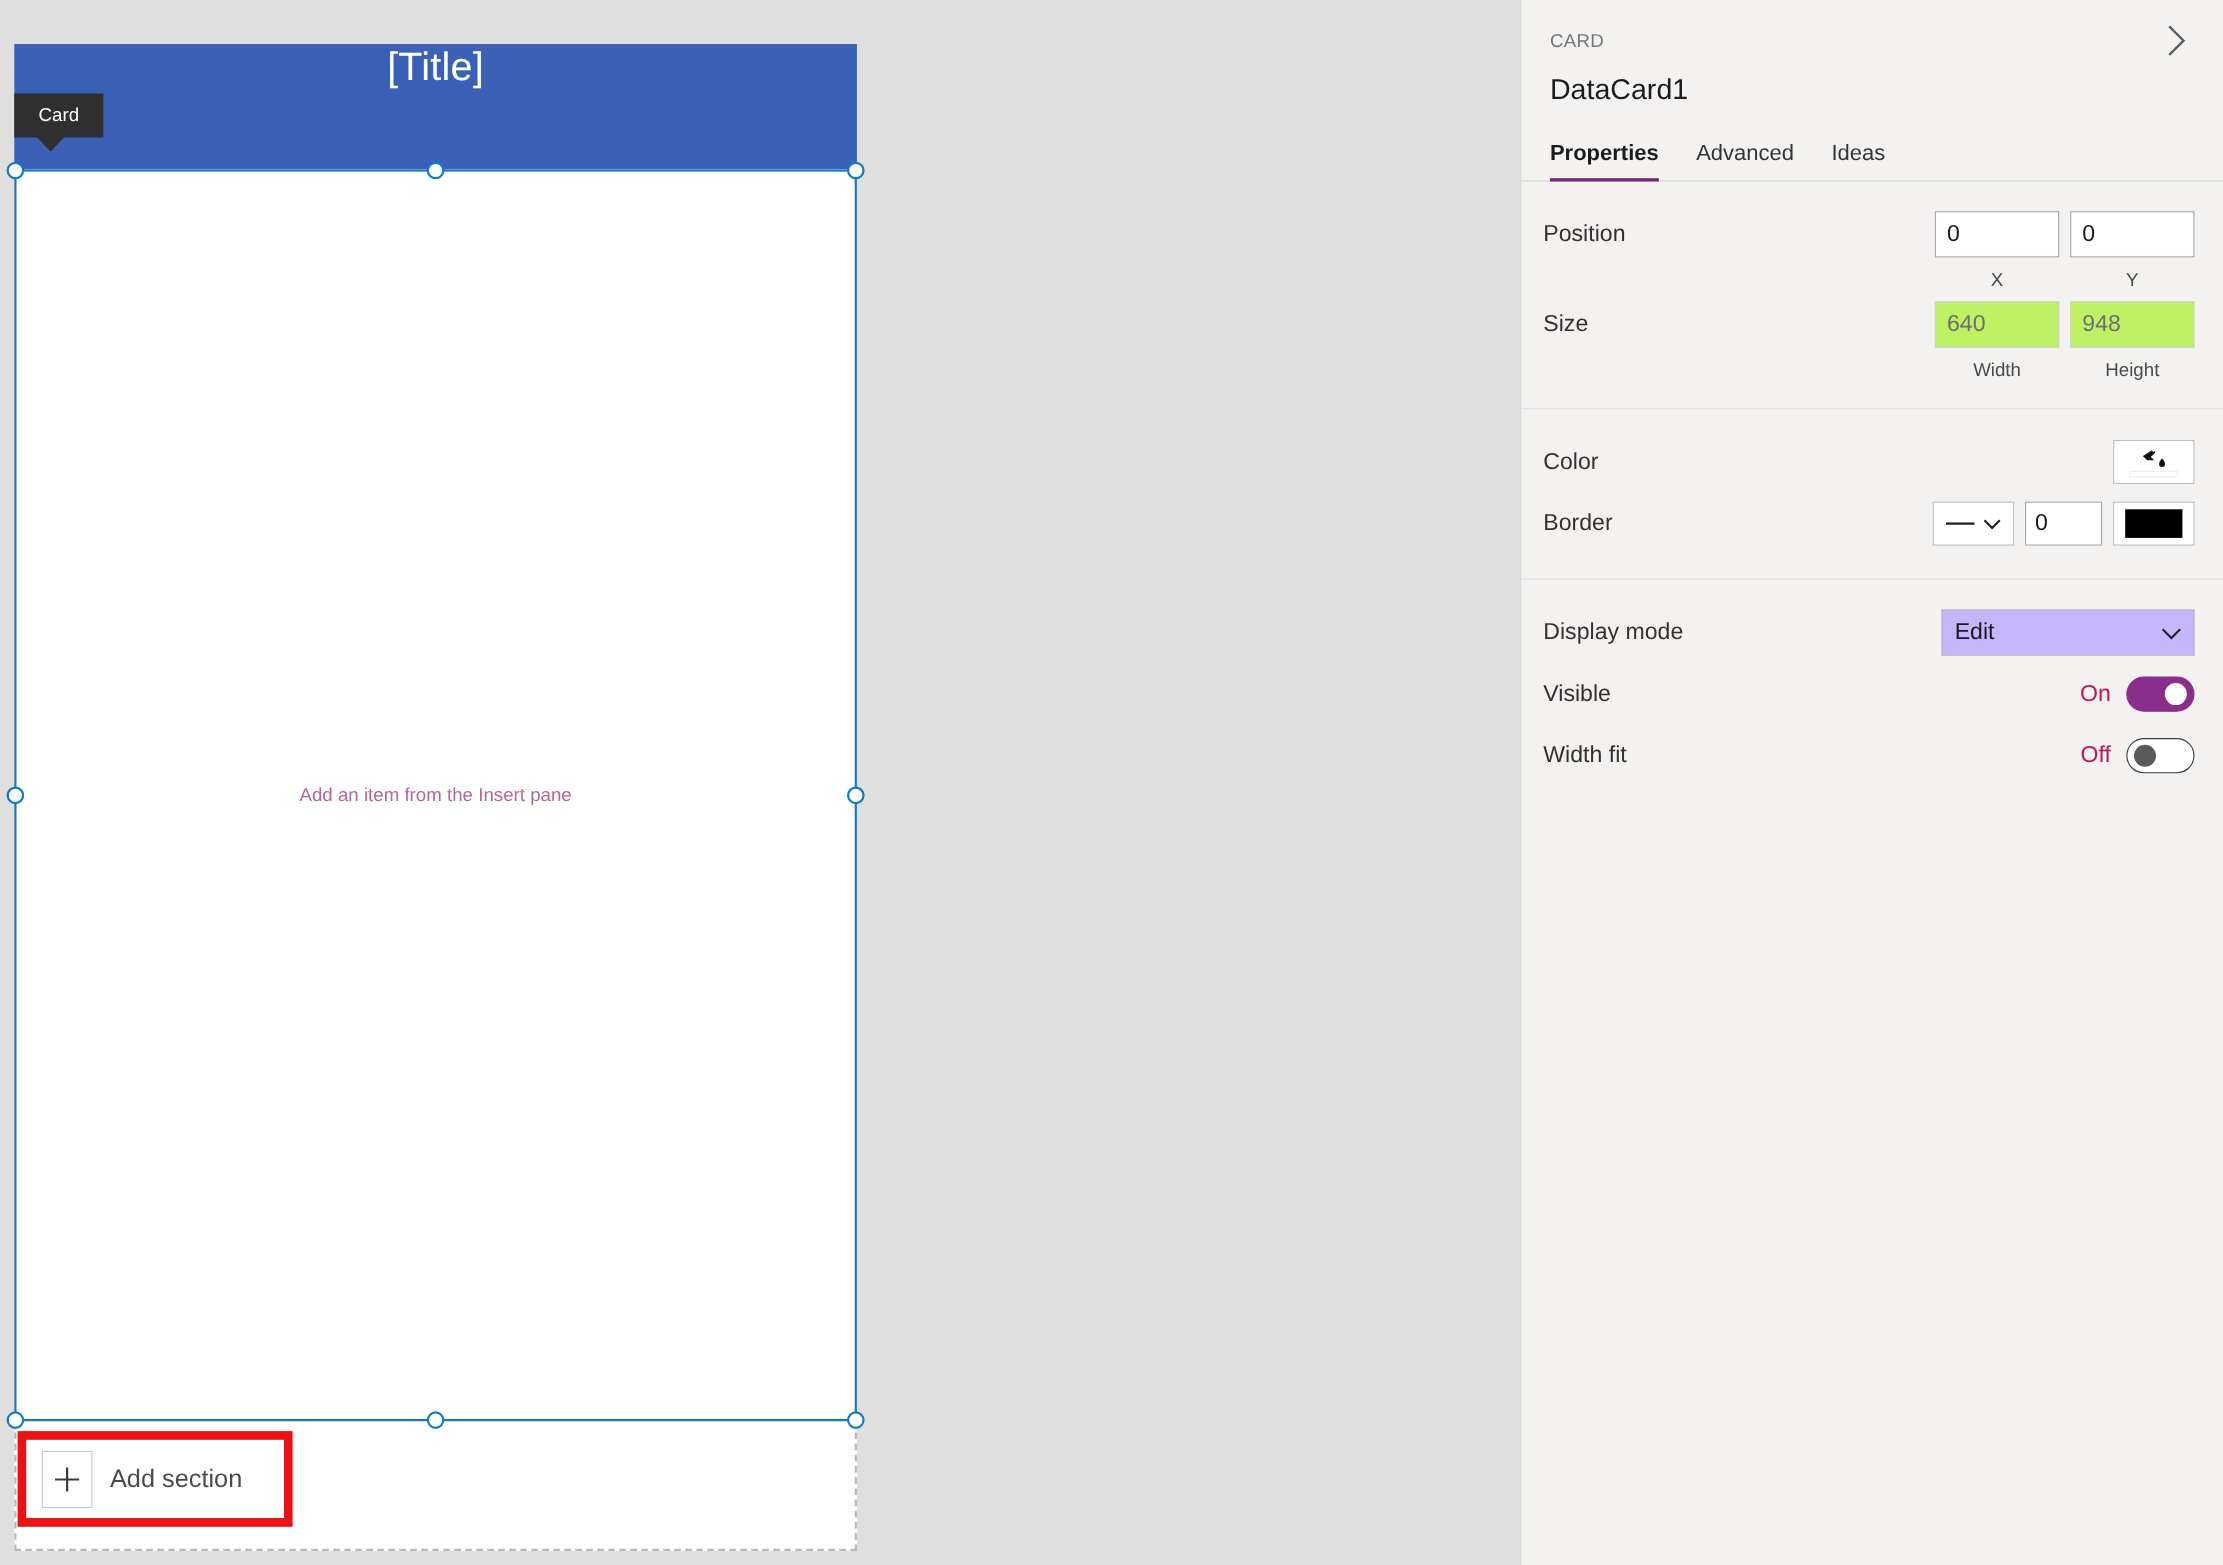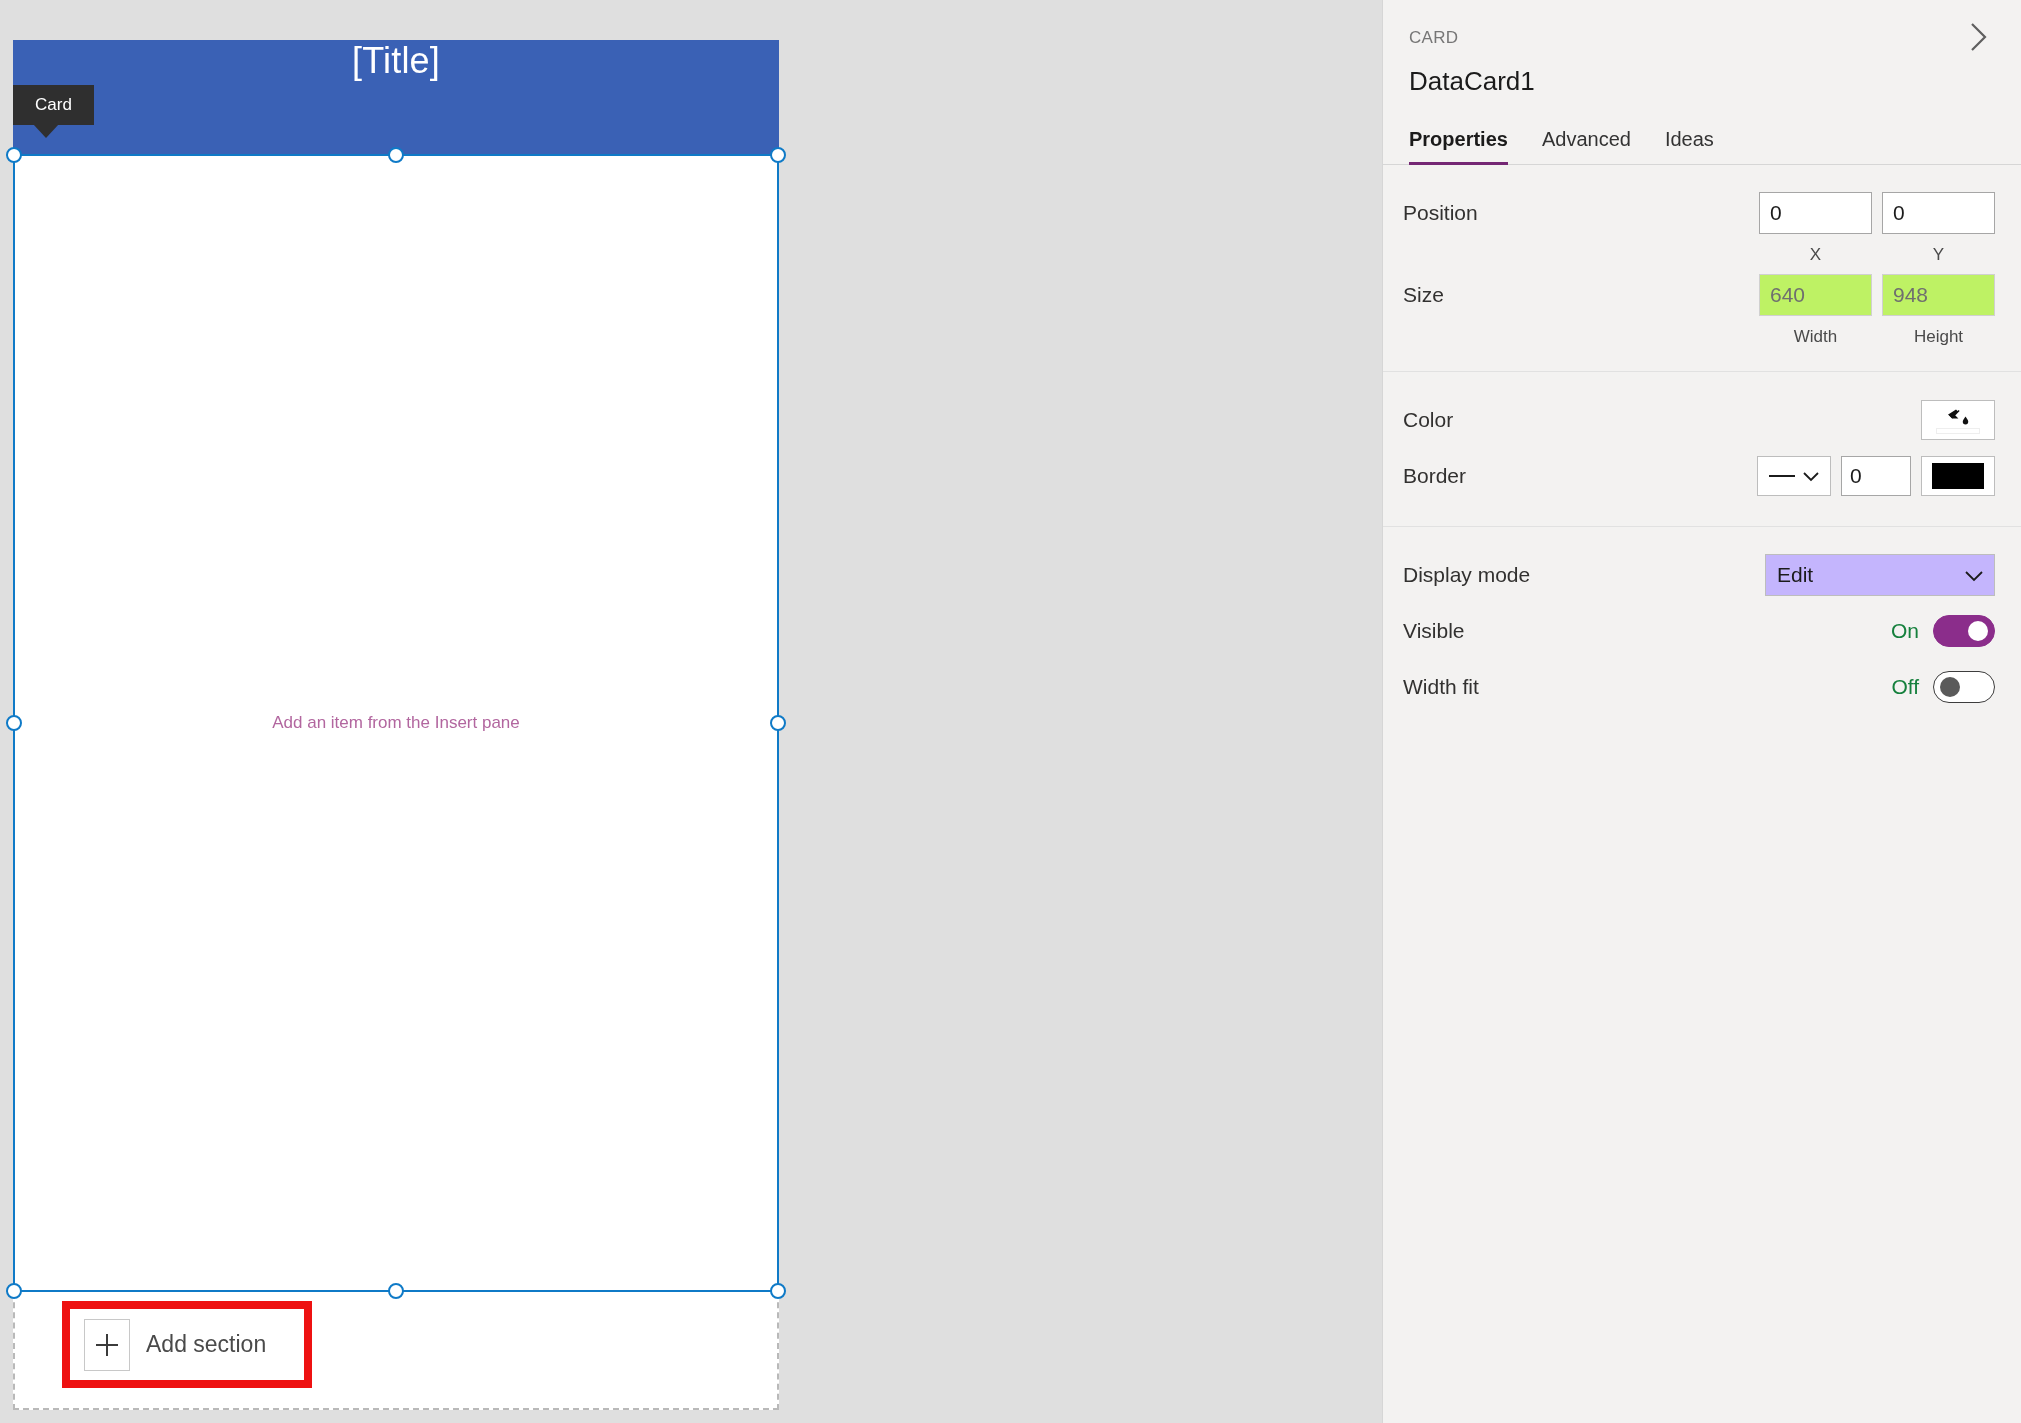--- a/index.html
+++ b/index.html
@@ -136,21 +136,20 @@
   .add-section-highlight {
     position: absolute;
     left: 16px;
     top: 1301px;
     width: 250px;
     height: 87px;
     border: 8px solid #ee1111;
     background: #ffffff;
     display: flex;
     align-items: center;
-    margin-left: 46px;
   }
   .add-section-btn {
     display: flex;
     align-items: center;
     gap: 16px;
     padding-left: 14px;
     width: 100%;
     height: 100%;
     background: #ffffff;
     cursor: pointer;
@@ -363,21 +362,21 @@
     cursor: pointer;
   }
 
   .toggle-wrap {
     display: flex;
     align-items: center;
     gap: 14px;
   }
   .toggle-state {
     font-size: 21px;
-    color: #15803d;
+    color: #be185d;
   }
   .toggle {
     width: 62px;
     height: 32px;
     border-radius: 16px;
     position: relative;
     cursor: pointer;
   }
   .toggle.on {
     background: #8b2d8b;

